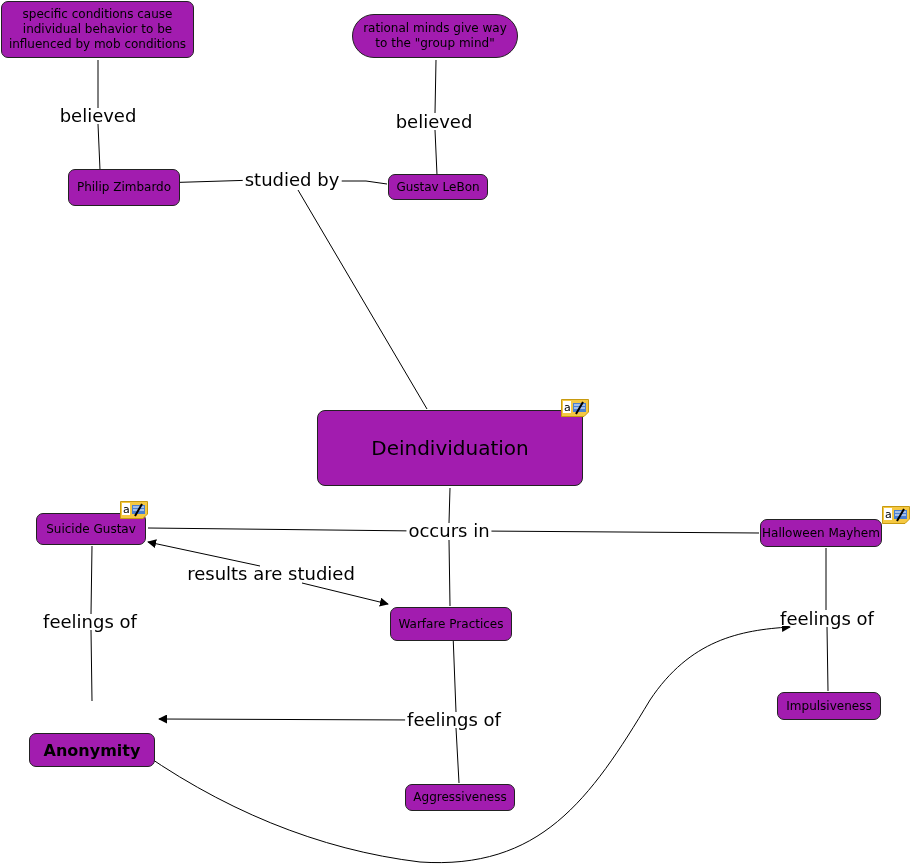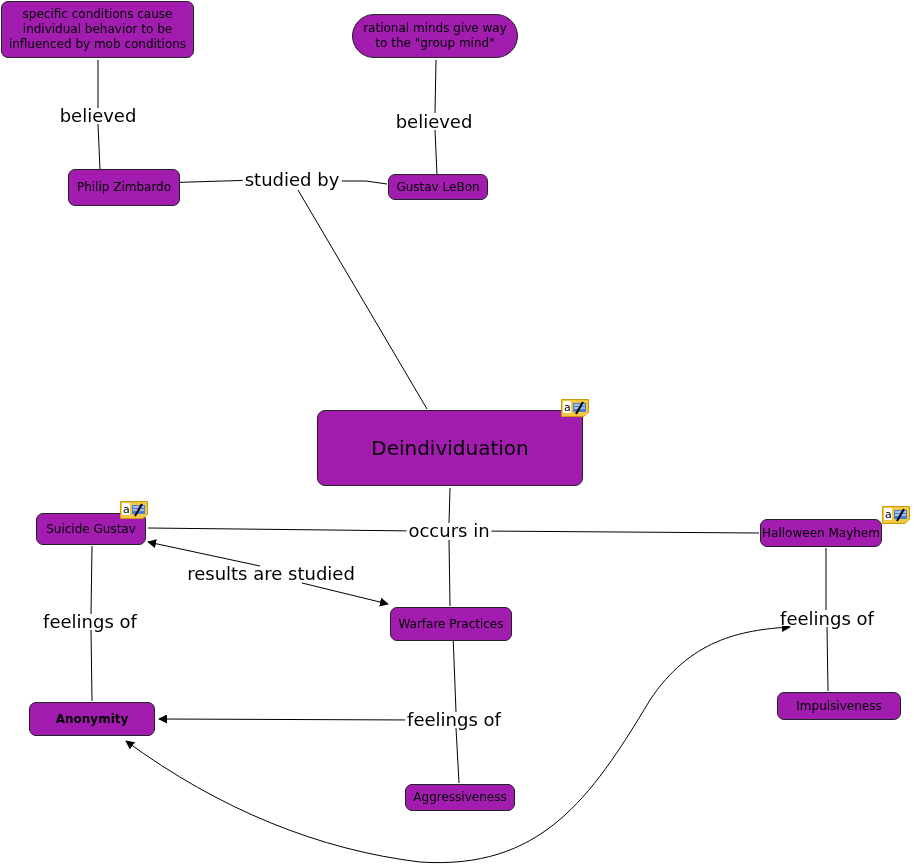--- a/index.html
+++ b/index.html
@@ -5,21 +5,21 @@
     html, body { margin: 0; padding: 0; background: #ffffff; }
     body { width: 914px; height: 867px; position: relative; overflow: hidden;
            font-family: "DejaVu Sans", sans-serif; color: #000; }
     #links { position: absolute; left: 0; top: 0; width: 914px; height: 867px; }
     .node { position: absolute; box-sizing: border-box; background: #a21caf;
             border: 1px solid #222; border-radius: 7px; font-size: 12px;
             display: flex; align-items: center; justify-content: center;
             text-align: center; line-height: 15px; padding: 0 4px; white-space: nowrap; }
     .node.multi { white-space: normal; }
     .node.big { font-size: 20px; border-radius: 8px; }
-    .node.bold { font-size: 12px; font-weight: bold; }
+    .node.bold { font-size: 16px; font-weight: bold; margin-top: 31px; }
     .lbl { position: absolute; font-size: 18px; background: #fff; padding: 0 2px;
            transform: translate(-50%, -50%); white-space: nowrap; line-height: 14px; }
     .note { position: absolute; width: 28px; height: 18px; }
   </style>
 </head>
 <body>
 
 <svg id="links" xmlns="http://www.w3.org/2000/svg">
   <defs>
     <marker id="arrow" viewBox="0 0 10 10" refX="9" refY="5" markerWidth="9" markerHeight="9" orient="auto-start-reverse" markerUnits="userSpaceOnUse">
@@ -53,21 +53,21 @@
 
 <div class="node multi" style="left:1px;top:1px;width:193px;height:57px;">specific conditions cause individual behavior to be influenced by mob conditions</div>
 <div class="node multi" style="left:352px;top:14px;width:166px;height:44px;border-radius:22px;">rational minds give way to the "group mind"</div>
 <div class="node" style="left:45px;top:169px;width:112px;height:37px;margin-left:23px;">Philip Zimbardo</div>
 <div class="node" style="left:388px;top:174px;width:100px;height:26px;">Gustav LeBon</div>
 <div class="node big" style="left:317px;top:410px;width:266px;height:76px;">Deindividuation</div>
 <div class="node" style="left:36px;top:513px;width:110px;height:32px;">Suicide Gustav</div>
 <div class="node" style="left:760px;top:519px;width:122px;height:28px;">Halloween Mayhem</div>
 <div class="node" style="left:390px;top:607px;width:122px;height:34px;">Warfare Practices</div>
 <div class="node bold" style="left:29px;top:702px;width:126px;height:34px;">Anonymity</div>
-<div class="node" style="left:777px;top:692px;width:124px;height:28px;">Impulsiveness</div>
+<div class="node" style="left:777px;top:692px;width:104px;height:28px;">Impulsiveness</div>
 <div class="node" style="left:405px;top:784px;width:110px;height:27px;">Aggressiveness</div>
 
 <div class="lbl" style="left:98px;top:116px;">believed</div>
 <div class="lbl" style="left:434px;top:122px;">believed</div>
 <div class="lbl" style="left:292px;top:180px;">studied by</div>
 <div class="lbl" style="left:449px;top:531px;">occurs in</div>
 <div class="lbl" style="left:271px;top:574px;">results are studied</div>
 <div class="lbl" style="left:90px;top:622px;">feelings of</div>
 <div class="lbl" style="left:454px;top:720px;">feelings of</div>
 <div class="lbl" style="left:827px;top:619px;">feelings of</div>

